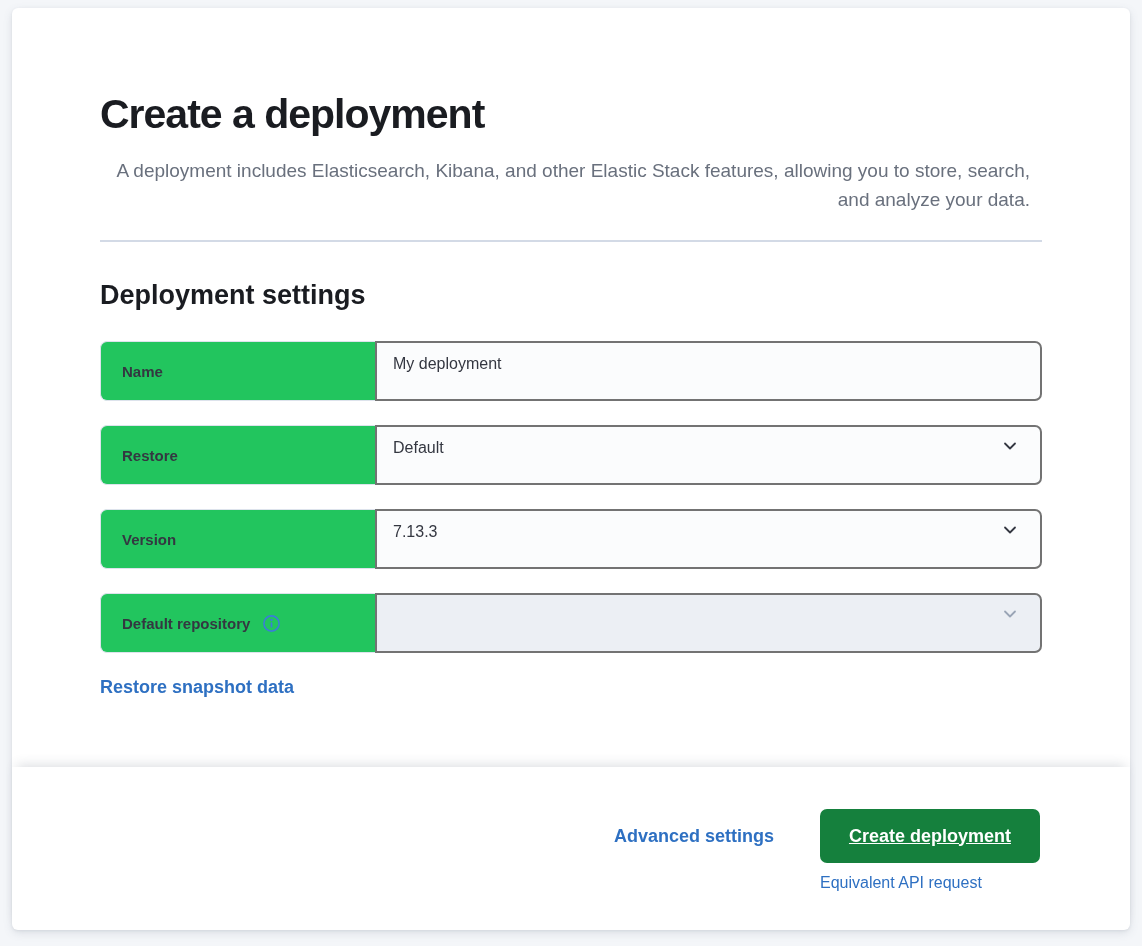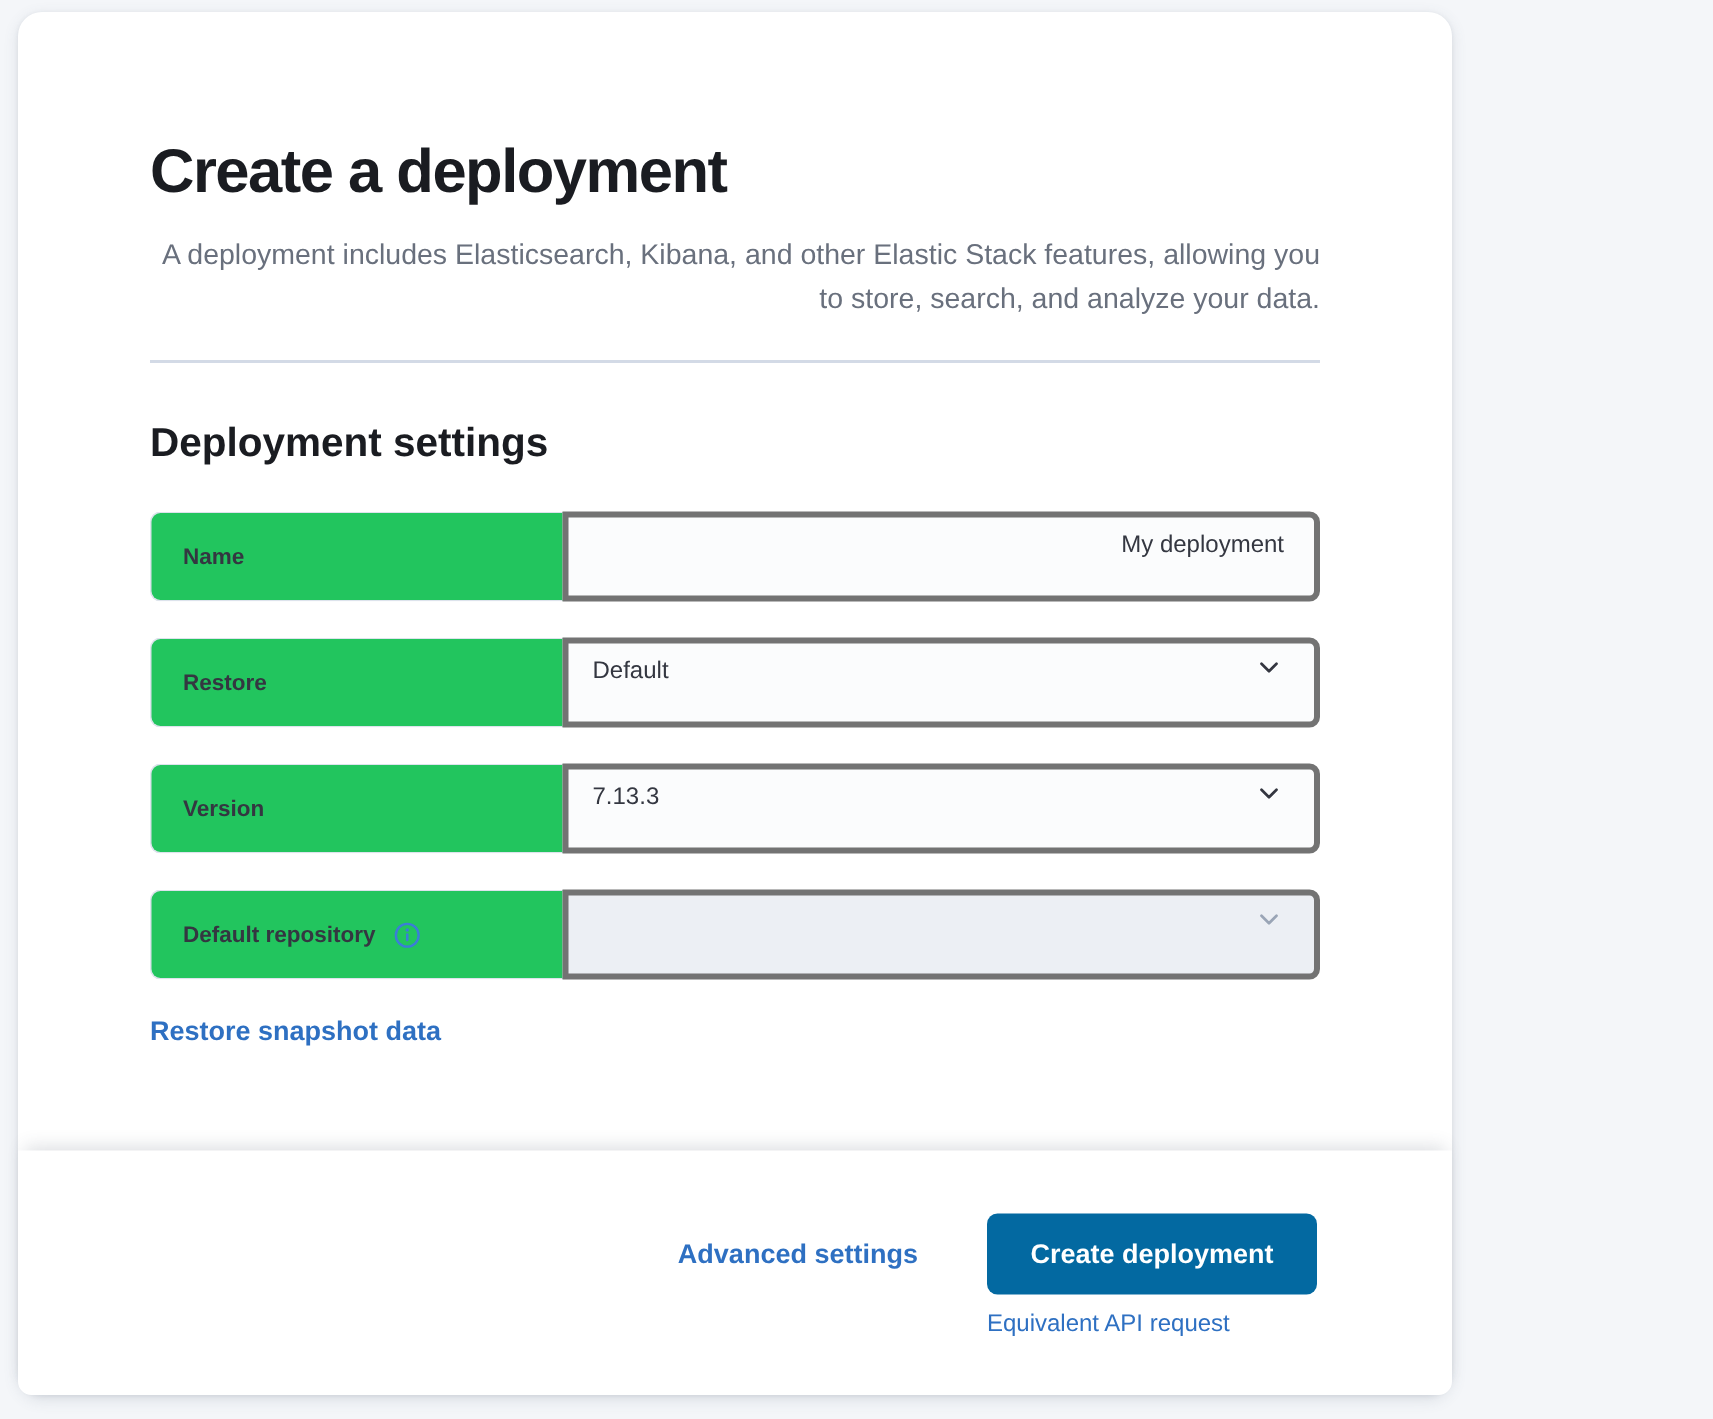--- a/index.html
+++ b/index.html
@@ -6,25 +6,25 @@
   html, body { margin: 0; padding: 0; }
   body {
     background: #f4f6f9;
     font-family: "Liberation Sans", sans-serif;
     color: #343741;
     width: 1142px;
     height: 946px;
     overflow: hidden;
   }
   .card {
-    width: 956px;
+    width: 1118px;
     min-height: 922px;
     margin: 8px 12px 16px;
     background: #ffffff;
-    border-radius: 16px;
+    border-radius: 6px;
     box-shadow: 0 3px 10px rgba(80,90,110,.14), 0 1px 3px rgba(80,90,110,.10);
     display: flex;
     flex-direction: column;
   }
   .card-body { flex: 1 1 auto; padding: 82px 88px 0; }
 
   .page-title {
     margin: 0 0 18px;
     font-size: 41px;
     line-height: 1.2;
@@ -68,28 +68,27 @@
     align-items: center;
     gap: 12px;
     padding: 0 14px 0 21px;
     font-size: 15px;
     font-weight: 700;
     color: #343741;
   }
   .row-field {
     flex: 1 1 auto;
     background: #fbfcfd;
-    border: 4px solid #737373;
+    border: 2px solid #737373;
     border-radius: 0 7px 7px 0;
     display: flex;
     align-items: center;
     padding: 0 20px 15px 16px;
     font-size: 16px;
     color: #343741;
-    text-align: right;
   }
   input.row-field {
     font-family: inherit;
     font-size: 16px;
     color: #343741;
     outline: none;
     width: 100%;
   }
   .row-select { justify-content: space-between; cursor: pointer; }
   .chevron-icon { color: #343741; flex: 0 0 auto; }
@@ -123,28 +122,29 @@
     font-weight: 700;
     color: #2e70c2;
     text-decoration: none;
     line-height: 54px;
     cursor: pointer;
   }
   .footer-right { display: flex; flex-direction: column; align-items: flex-start; }
   .create-btn {
     height: 54px;
     padding: 0 29px;
-    background: #0369a1;
+    background: #15803d;
     color: #ffffff;
     font-family: inherit;
     font-size: 18px;
     font-weight: 700;
     border: none;
     border-radius: 7px;
     cursor: pointer;
+    text-decoration: underline;
   }
   .api-link {
     margin-top: 11px;
     font-size: 16px;
     font-weight: 500;
     color: #2e70c2;
     text-decoration: none;
     cursor: pointer;
   }
 </style>

